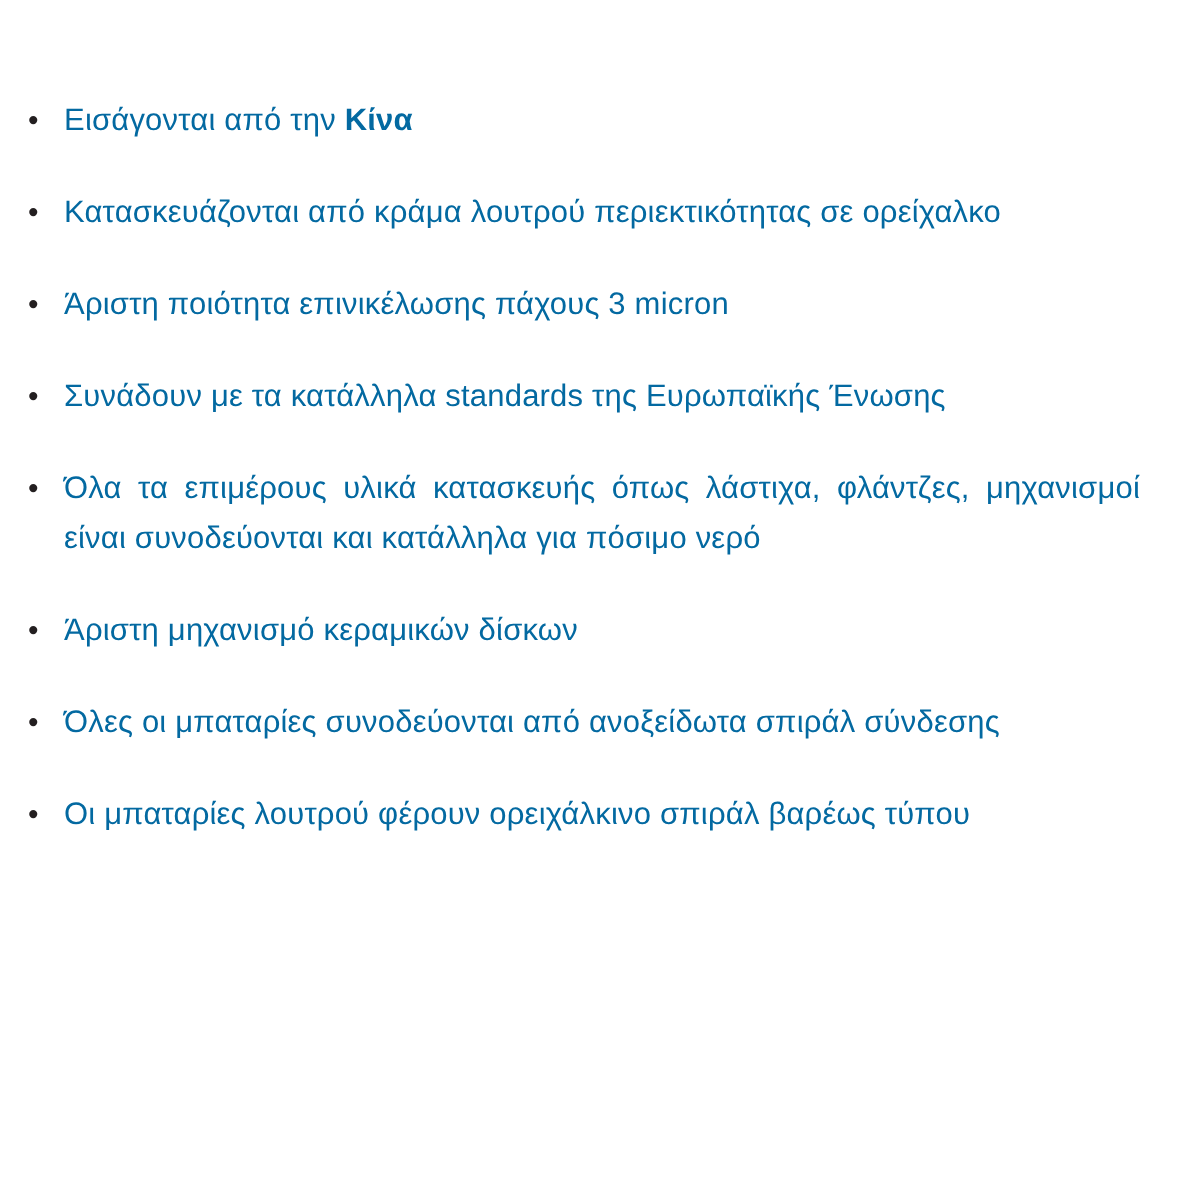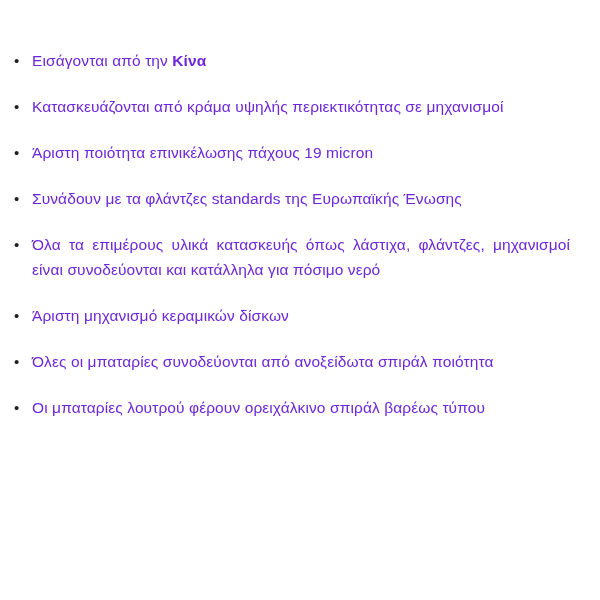--- a/index.html
+++ b/index.html
@@ -38,21 +38,21 @@
     text-align: left;
     color: #231f20;
     user-select: none;
   }
   .bullet-text {
     flex: 1 1 auto;
     font-size: 15.5px;
     line-height: 25px;
     text-align: justify;
     text-justify: inter-word;
-    color: #6d28d9;
+    color: #0369a1;
     letter-spacing: 0.1px;
   }
   .bullet-text .strong {
     font-weight: bold;
   }
   .bullet-item:last-child {
     margin-bottom: 0;
   }
 </style>
 </head>
@@ -61,46 +61,46 @@
 <div class="page">
   <ul class="bullet-list">
 
     <li class="bullet-item">
       <span class="bullet-marker">•</span>
       <span class="bullet-text"><span>Εισάγονται από την </span><span class="strong">Κίνα</span><span></span></span>
     </li>
 
     <li class="bullet-item">
       <span class="bullet-marker">•</span>
-      <span class="bullet-text"><span>Κατασκευάζονται από κράμα υψηλής περιεκτικότητας σε μηχανισμοί</span><span class="strong"></span><span></span></span>
+      <span class="bullet-text"><span>Κατασκευάζονται από κράμα λουτρού περιεκτικότητας σε ορείχαλκο</span><span class="strong"></span><span></span></span>
     </li>
 
     <li class="bullet-item">
       <span class="bullet-marker">•</span>
-      <span class="bullet-text"><span>Άριστη ποιότητα επινικέλωσης  πάχους 19 micron</span><span class="strong"></span><span></span></span>
+      <span class="bullet-text"><span>Άριστη ποιότητα επινικέλωσης  πάχους 3 micron</span><span class="strong"></span><span></span></span>
     </li>
 
     <li class="bullet-item">
       <span class="bullet-marker">•</span>
-      <span class="bullet-text"><span>Συνάδουν με τα φλάντζες standards της Ευρωπαϊκής Ένωσης</span><span class="strong"></span><span></span></span>
+      <span class="bullet-text"><span>Συνάδουν με τα κατάλληλα standards της Ευρωπαϊκής Ένωσης</span><span class="strong"></span><span></span></span>
     </li>
 
     <li class="bullet-item">
       <span class="bullet-marker">•</span>
       <span class="bullet-text"><span>Όλα τα επιμέρους υλικά κατασκευής όπως λάστιχα, φλάντζες, μηχανισμοί είναι συνοδεύονται και κατάλληλα για πόσιμο νερό</span><span class="strong"></span><span></span></span>
     </li>
 
     <li class="bullet-item">
       <span class="bullet-marker">•</span>
       <span class="bullet-text"><span>Άριστη μηχανισμό κεραμικών δίσκων</span><span class="strong"></span><span></span></span>
     </li>
 
     <li class="bullet-item">
       <span class="bullet-marker">•</span>
-      <span class="bullet-text"><span>Όλες οι μπαταρίες συνοδεύονται από ανοξείδωτα σπιράλ ποιότητα</span><span class="strong"></span><span></span></span>
+      <span class="bullet-text"><span>Όλες οι μπαταρίες συνοδεύονται από ανοξείδωτα σπιράλ σύνδεσης</span><span class="strong"></span><span></span></span>
     </li>
 
     <li class="bullet-item">
       <span class="bullet-marker">•</span>
       <span class="bullet-text"><span>Οι μπαταρίες λουτρού φέρουν ορειχάλκινο σπιράλ βαρέως τύπου</span><span class="strong"></span><span></span></span>
     </li>
 
   </ul>
 </div>
 

